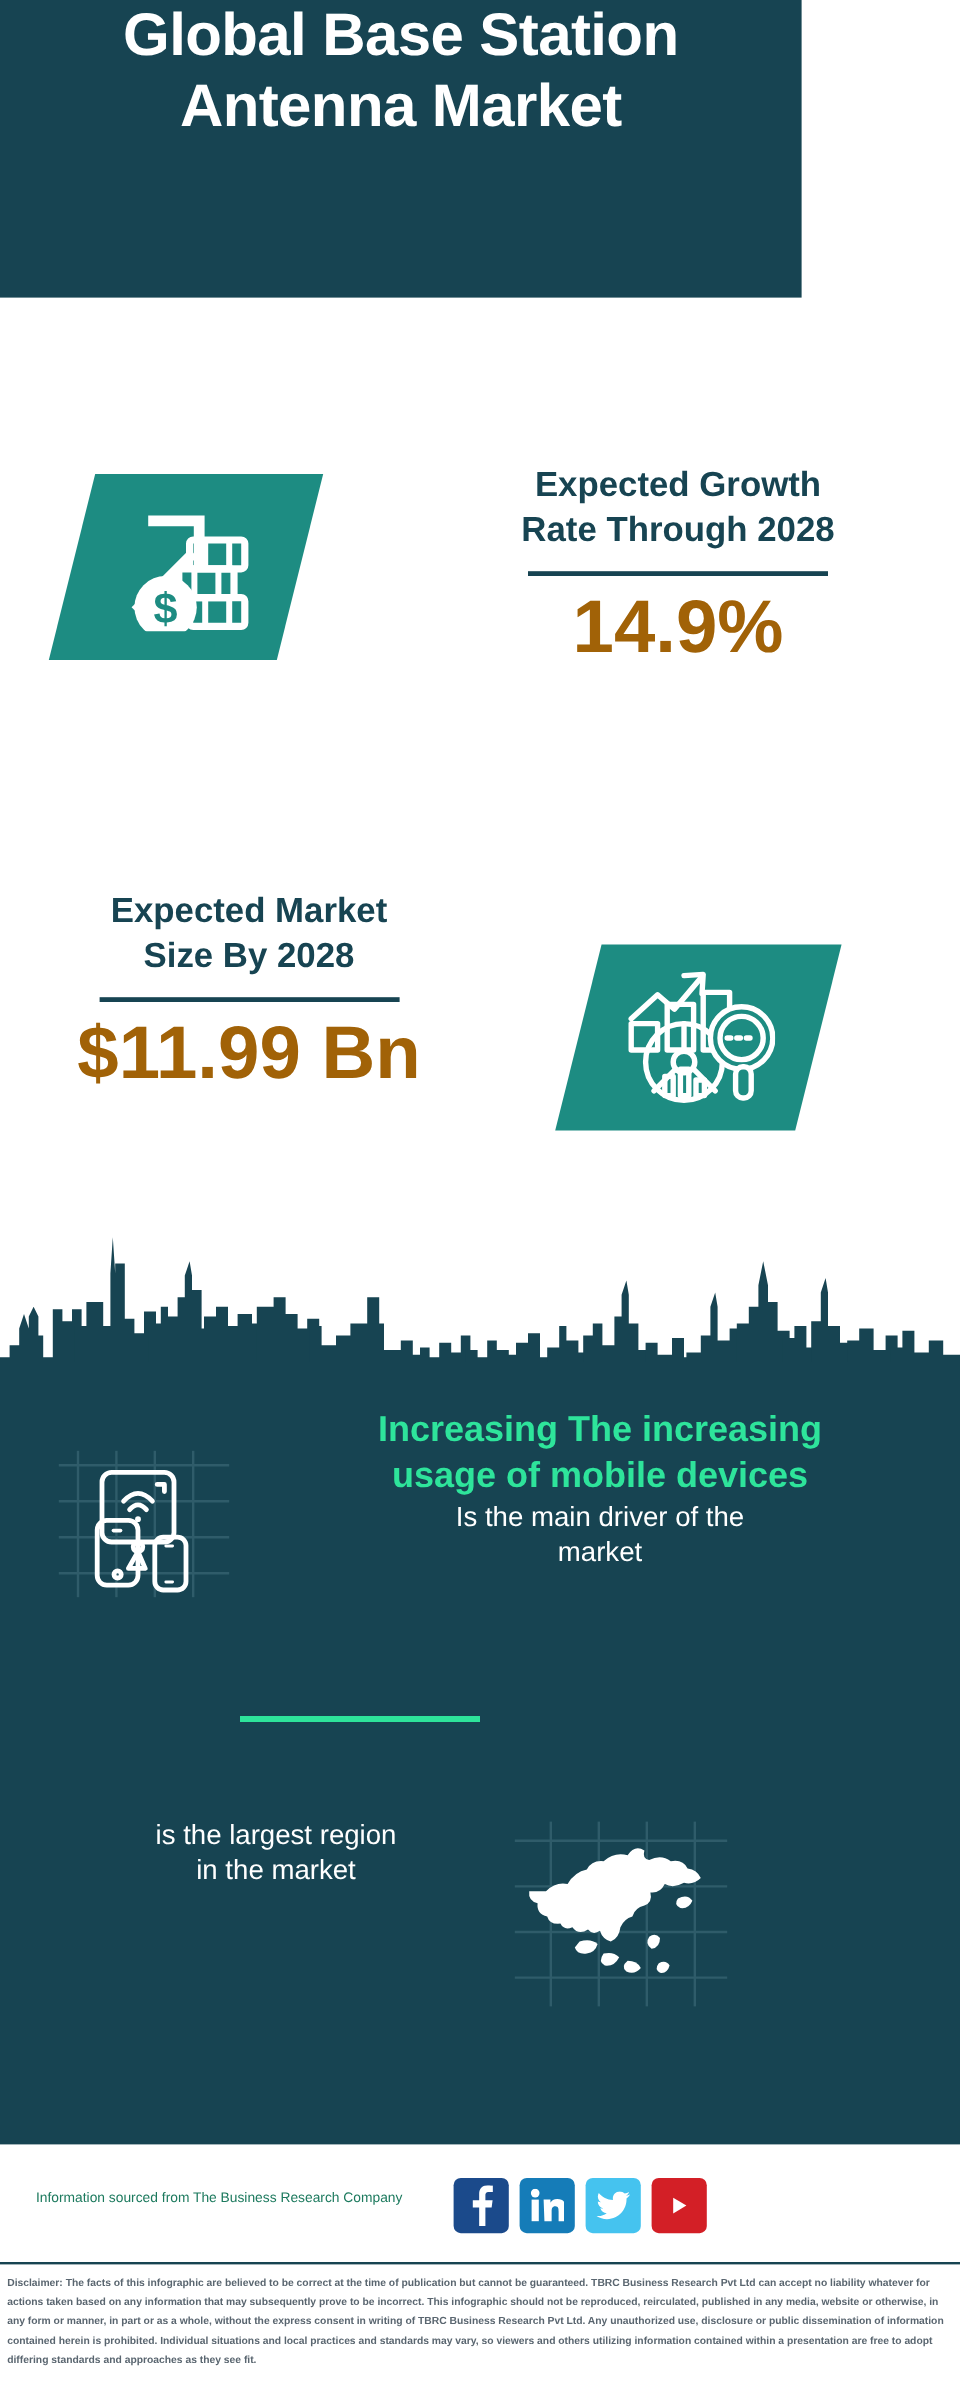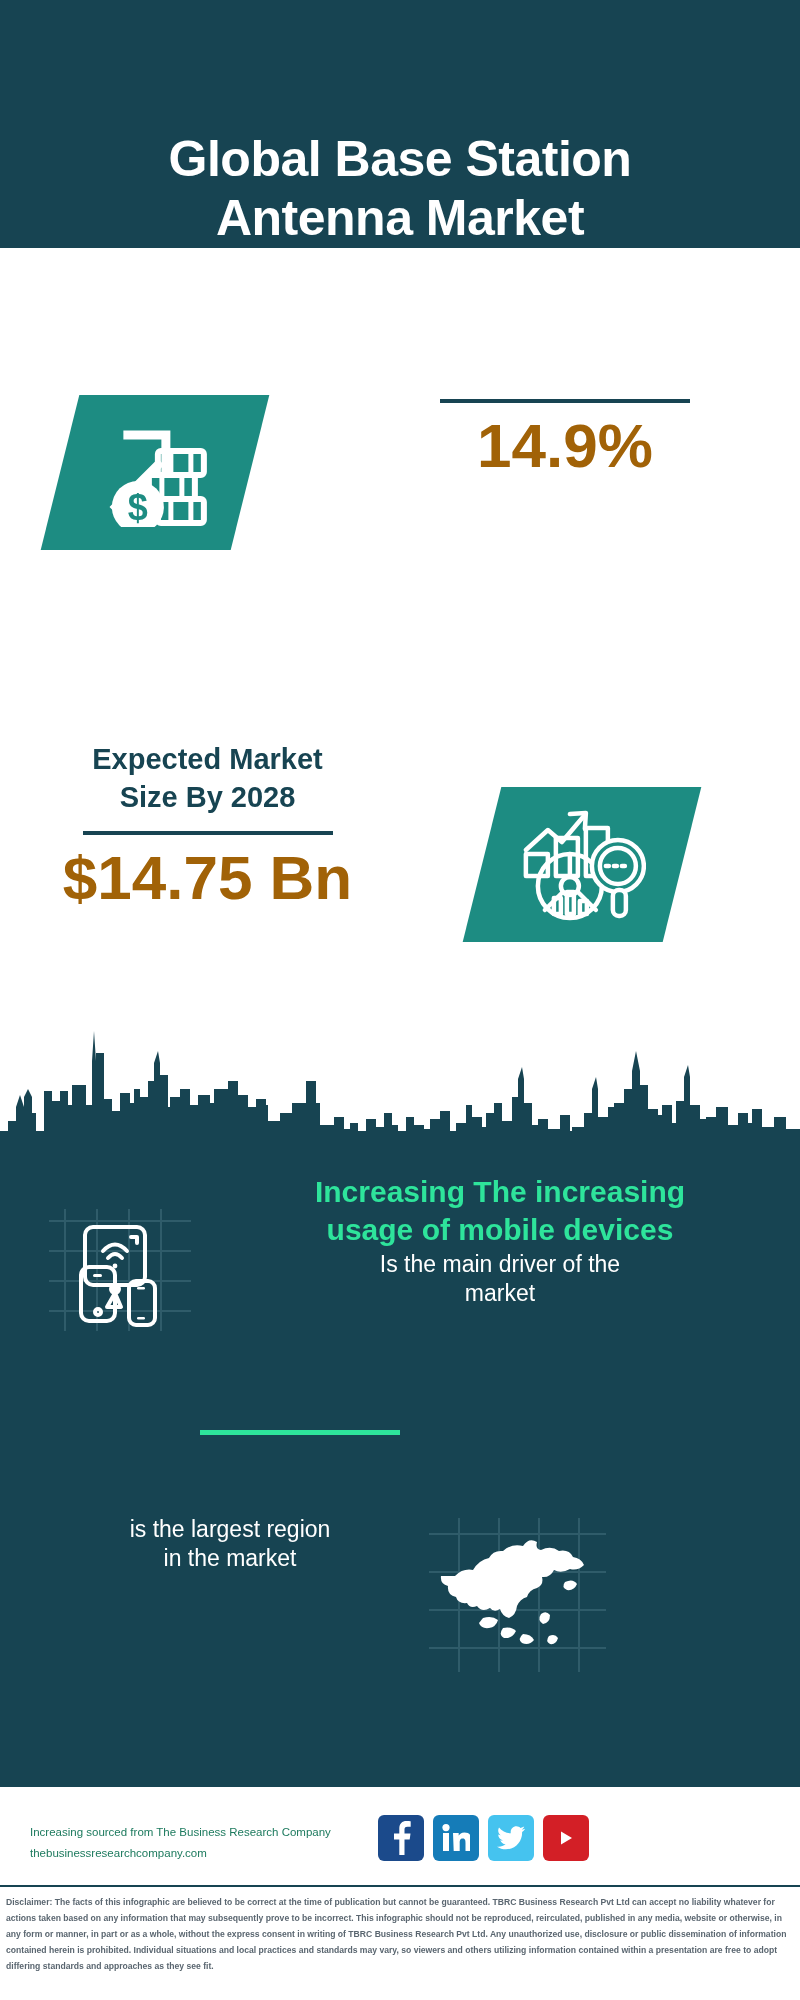--- a/index.html
+++ b/index.html
@@ -7,23 +7,23 @@
   body {
     width:800px; height:2000px;
     font-family:"Liberation Sans", sans-serif;
     background:#ffffff;
     position:relative;
     overflow:hidden;
   }
 
   
   .header {
-    position:absolute; left:0; top:0; width:800px; height:248px;
+    position:absolute; left:0; top:0; width:668px; height:248px;
     background:#174452;
-    display:flex; align-items:flex-end; justify-content:center;
+    display:flex; align-items:flex-start; justify-content:center;
   }
   .header-title {
     color:#ffffff;
     font-size:50px;
     font-weight:bold;
     line-height:1.18;
     text-align:center;
     letter-spacing:-0.5px;
     padding:0 40px;
     white-space:pre-line;
@@ -188,32 +188,34 @@
         <line x1="75" y1="84" x2="75" y2="108" stroke="#ffffff" stroke-width="5"></line>
         <line x1="95" y1="84" x2="95" y2="108" stroke="#ffffff" stroke-width="5"></line>
 
         <circle cx="42" cy="92" r="26" fill="#ffffff"></circle>
         <text x="42" y="105" font-family="Liberation Sans, sans-serif" font-size="36" font-weight="bold" fill="#1d8c82" text-anchor="middle">$</text>
       </svg>
     </span>
   </div>
 
   <div class="stat1-text">
+    <div class="stat-label">Expected Growth
+Rate Through 2028</div>
     <div class="rule-dark"></div>
     <div class="stat-value">14.9%</div>
   </div>
 </div>
 
 <div class="stat2">
 
   <div class="stat2-text">
     <div class="stat-label">Expected Market
 Size By 2028</div>
     <div class="rule-dark"></div>
-    <div class="stat-value">$14.75 Bn</div>
+    <div class="stat-value">$11.99 Bn</div>
   </div>
 
   <div class="para-icon para-right">
     <span class="glyph">
       <svg width="128" height="118" viewBox="0 0 128 118" fill="none" stroke="#ffffff" stroke-width="4.5" stroke-linecap="round" stroke-linejoin="round">
 
         <path d="M8 46 L30 26 L44 38 L66 12" fill="none"></path>
         <path d="M52 10 L68 9 L67 25" fill="none"></path>
 
         <rect x="8" y="50" width="22" height="22" fill="none"></rect>
@@ -337,22 +339,21 @@
         <path fill="#ffffff" d="M140 72 q8 -4 12 2 q-3 7 -10 6 q-6 -3 -2 -8 Z"></path>
       </svg>
     </div>
   </div>
 </div>
 
 <div class="footer">
   <div class="footer-top-line"></div>
 
   <div class="footer-src">
-    <div>Increasing sourced from The Business Research Company</div>
-    <div>thebusinessresearchcompany.com</div>
+    <div>Information sourced from The Business Research Company</div>
   </div>
 
   <div class="social">
     <div class="soc soc-fb">
       <svg width="22" height="34" viewBox="0 0 22 34">
           <path fill="#ffffff" d="M14.5 34V18.5h5.2l.8-6h-6V8.6c0-1.7.5-2.9 3-2.9h3.2V.3C20.1.2 18.4 0 16.4 0 12.2 0 9.3 2.6 9.3 7.3v5.2H4v6h5.3V34z"></path>
         </svg>
     </div>
     <div class="soc soc-li">
       <svg width="28" height="28" viewBox="0 0 28 28">

